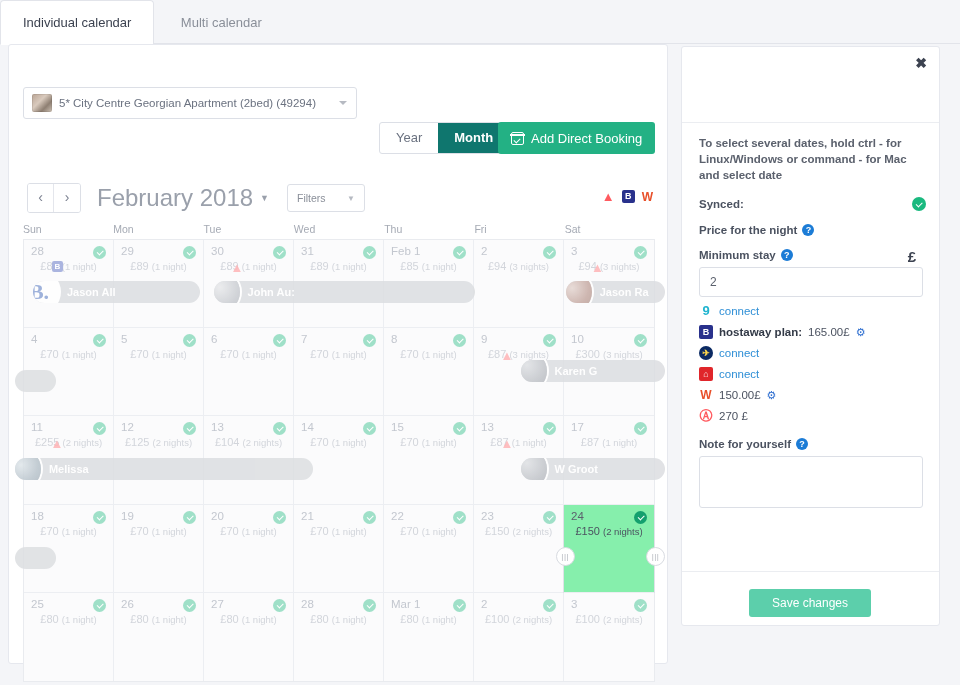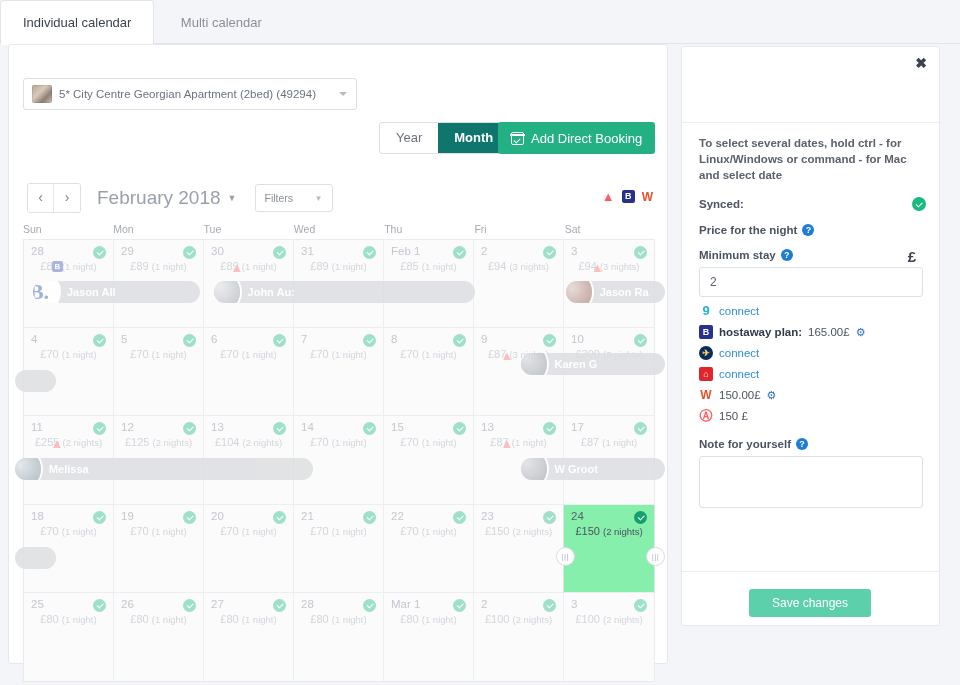--- a/index.html
+++ b/index.html
@@ -27,21 +27,21 @@
     border:1px solid #e2e4ea; border-bottom:1px solid #ffffff;
     border-radius:4px 4px 0 0; height:45px;
   }
 
   
   .leftcard {
     position:absolute; left:8px; top:44px; width:660px; height:620px;
     background:#ffffff; border:1px solid #e6e8ee; border-radius:3px;
   }
 
-  .selectrow { position:absolute; left:14px; top:33px; }
+  .selectrow { position:absolute; left:14px; top:42px; }
   .prop-select {
     width:334px; height:32px; border:1px solid #dcdfe6; border-radius:3px;
     background:#fff; display:flex; align-items:center; padding:0 8px;
     cursor:pointer; position:relative;
   }
   .prop-thumb {
     width:20px; height:18px; border-radius:2px; flex:none;
     background:linear-gradient(135deg,#b9a494 0%,#d9cabd 40%,#8e7f72 70%,#cfc3b6 100%);
     margin-right:7px;
     box-shadow: inset 0 0 0 1px rgba(0,0,0,.08);
@@ -77,21 +77,21 @@
     border-left:1.5px solid #fff;border-bottom:1.5px solid #fff;transform:rotate(-45deg);}
 
   
   .navrow { position:absolute; left:18px; top:138px; display:flex; align-items:center; }
   .navbtns { display:flex; border:1px solid #dcdfe6; border-radius:3px; overflow:hidden; }
   .navbtns span {
     width:26px; height:28px; line-height:27px; text-align:center; background:#fff;
     font-size:14px; color:#7b8190; cursor:pointer;
   }
   .navbtns span:first-child { border-right:1px solid #e4e6ec; }
-  .monthtitle { font-size:19px; color:#9aa0ab; margin-left:16px; font-weight:normal; }
+  .monthtitle { font-size:24px; color:#9aa0ab; margin-left:16px; font-weight:normal; }
   .mcaret { margin-left:7px; font-size:9px; color:#9aa0ab; cursor:pointer; }
   .filters {
     margin-left:18px; width:78px; height:28px; border:1px solid #dcdfe6; border-radius:3px;
     background:#fff; font-size:10.5px; color:#8a8f99; display:flex; align-items:center;
     justify-content:space-between; padding:0 9px; cursor:pointer;
   }
 
   
   .legend { position:absolute; right:14px; top:145px; display:flex; align-items:center; gap:7px; }
   .lg-air { color:#ff5a5f; font-size:13px; line-height:1; }
@@ -480,21 +480,21 @@
           <div class="dnum">3</div>
           <div class="tick"></div>
           <div class="price"><b>£100</b> <i>(2 nights)</i></div>
         </div>
       </div>
     <div class="bars" id="bars">
         <div class="bar" style="left: 10px; top: 42px; width: 167.029px;"><div class="av b">B.</div><span>Jason All</span></div>
         <div class="bar" style="left: 190.571px; top: 42px; width: 261.829px;"><div class="av g1"></div><span>John Au:</span></div>
         <div class="bar" style="left: 542.686px; top: 42px; width: 99.3143px;"><div class="av g3"></div><span>Jason Ra</span></div>
         <div class="bar noav" style="left: -8.05714px; top: 130.6px; width: 40.6286px;"><span></span></div>
-        <div class="bar" style="left: 497.543px; top: 114px; width: 144.457px;"><div class="av g2"></div><span>Karen G</span></div>
+        <div class="bar" style="left: 497.543px; top: 121px; width: 144.457px;"><div class="av g2"></div><span>Karen G</span></div>
         <div class="bar" style="left: -8.05714px; top: 219.2px; width: 297.943px;"><div class="av g4"></div><span>Melissa</span></div>
         <div class="bar" style="left: 497.543px; top: 219.2px; width: 144.457px;"><div class="av g2"></div><span>W Groot</span></div>
         <div class="bar noav" style="left: -8.05714px; top: 307.8px; width: 40.6286px;"><span></span></div>
         <div class="handle" style="left: 532.714px; top: 307.8px;">|||</div>
         <div class="handle" style="left: 623px; top: 307.8px;">|||</div>
       </div>
   </div>
 
   <div class="rpanel">
     <div class="rclose">✖</div>
@@ -542,21 +542,21 @@
             <span class="ch-ico ch-hc">⌂</span>
             <span class="connect">connect</span>
           </div>
           <div class="chrow">
             <span class="ch-ico ch-w">W</span>
             <span class="chtxt">150.00£</span>
             <span class="gear">⚙</span>
           </div>
           <div class="chrow">
             <span class="ch-ico ch-air">Ⓐ</span>
-            <span class="chtxt">150 £</span>
+            <span class="chtxt">270 £</span>
           </div>
         </div>
 
       <div class="lbl">
         <span>Note for yourself</span>
         <span class="q">?</span>
       </div>
       <textarea class="note" style=""></textarea>
     </div>
 

